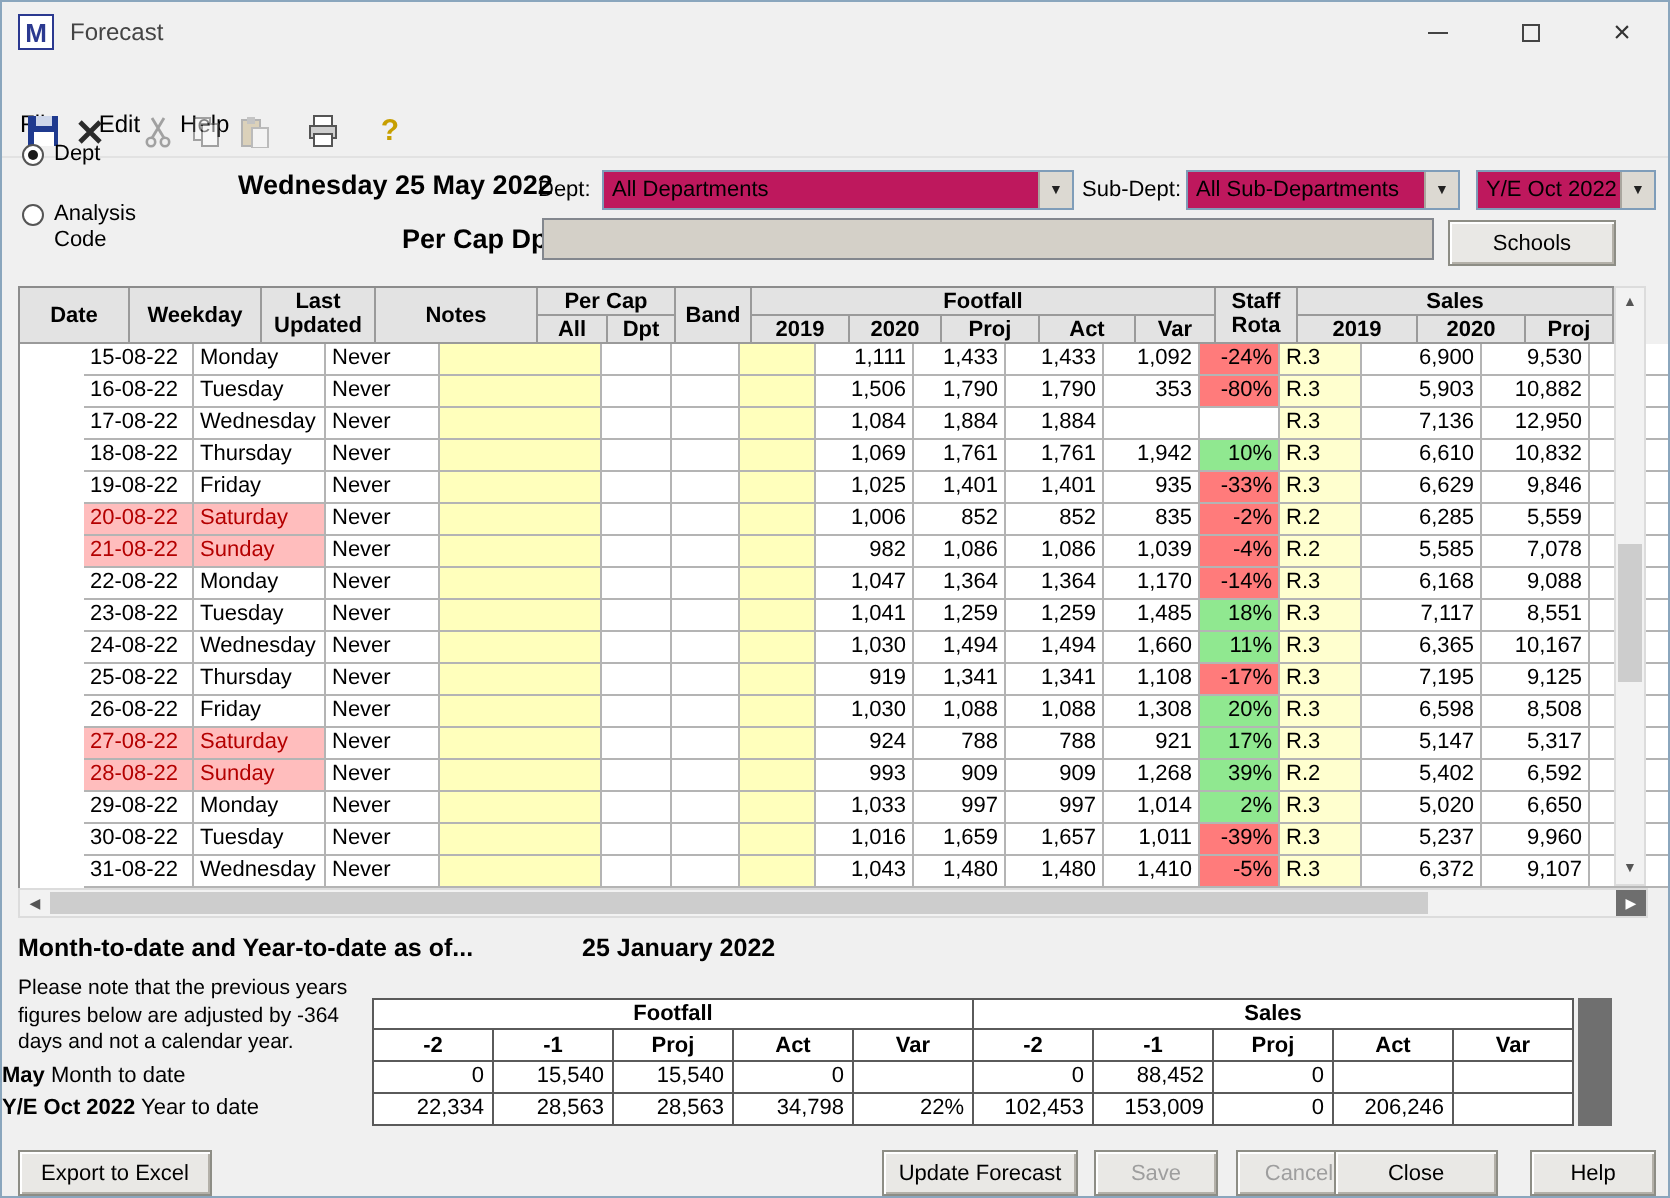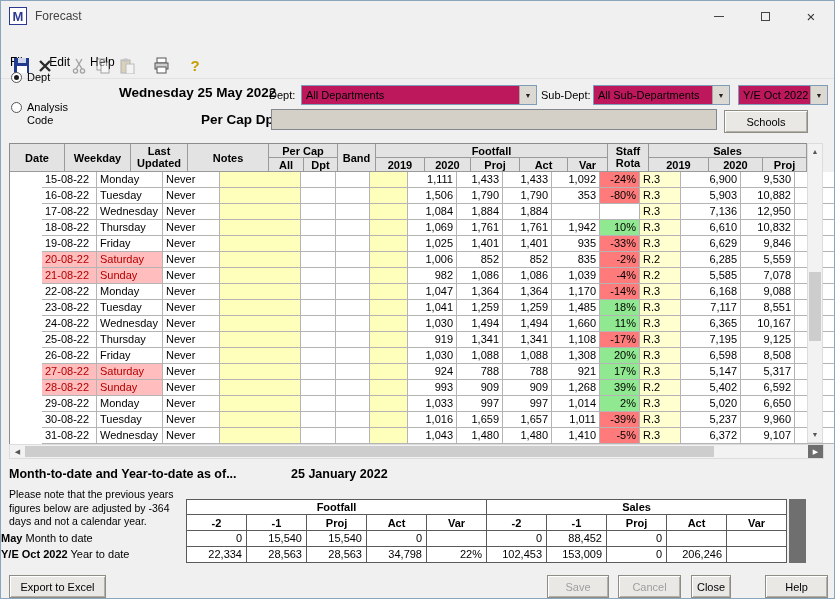--- a/index.html
+++ b/index.html
@@ -113,21 +113,21 @@
   .sum-lbl { position:absolute; width:181px; text-align:left; font-size:11px; }
   #sum-lbl1 { left:0; top:531px; } #sum-lbl2 { left:0; top:547px; }
   .b { font-weight:bold; }
 
   
   .fbtn { position:absolute; top:574px; height:23px; }
   #btn-export { left:8px; width:97px; }
   #btn-update { left:440px; width:98px; }
   #btn-save { left:546px; width:62px; color:#9e9e9e; }
   #btn-cancel { left:617px; width:63px; color:#9e9e9e; }
-  #btn-close { left:690px; width:40px; }
+  #btn-close { left:666px; width:82px; }
   #btn-help { left:764px; width:63px; }
 </style>
 </head>
 <body>
 
 <div class="window">
 
   <div class="titlebar">
     <div class="app-icon">M</div>
     <span class="title-text">Forecast</span>
@@ -657,18 +657,19 @@
   <div class="sum-dark"></div>
 
   <div class="sum-lbl" id="sum-lbl1">
     <span class="b">May</span><span> Month to date</span>
   </div>
   <div class="sum-lbl" id="sum-lbl2">
     <span class="b">Y/E Oct 2022</span><span> Year to date</span>
   </div>
 
   <div class="btn fbtn" id="btn-export">Export to Excel</div>
+  <div class="btn fbtn" id="btn-update">Update Forecast</div>
   <div class="btn fbtn" id="btn-save">Save</div>
   <div class="btn fbtn" id="btn-cancel">Cancel</div>
   <div class="btn fbtn" id="btn-close">Close</div>
   <div class="btn fbtn" id="btn-help">Help</div>
 
 </div>
 
 </body></html>

